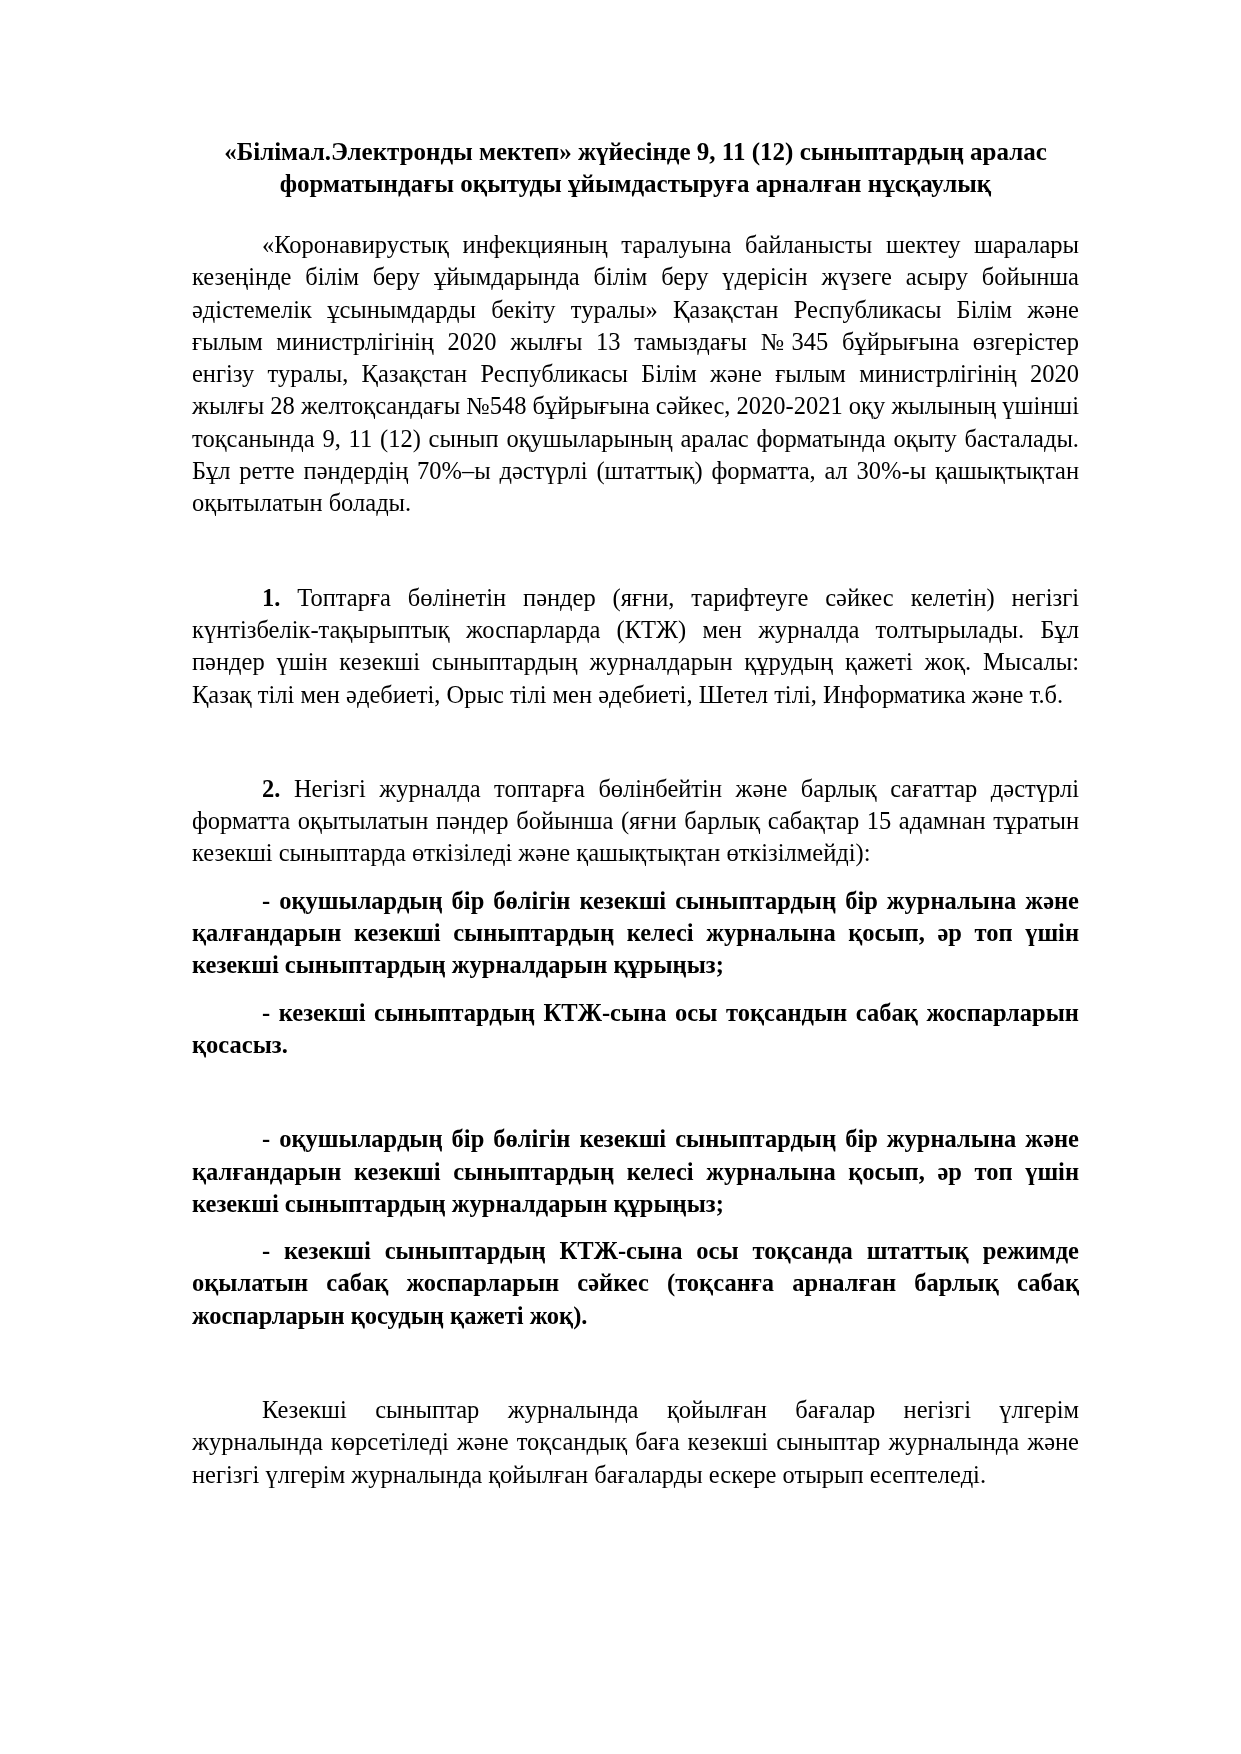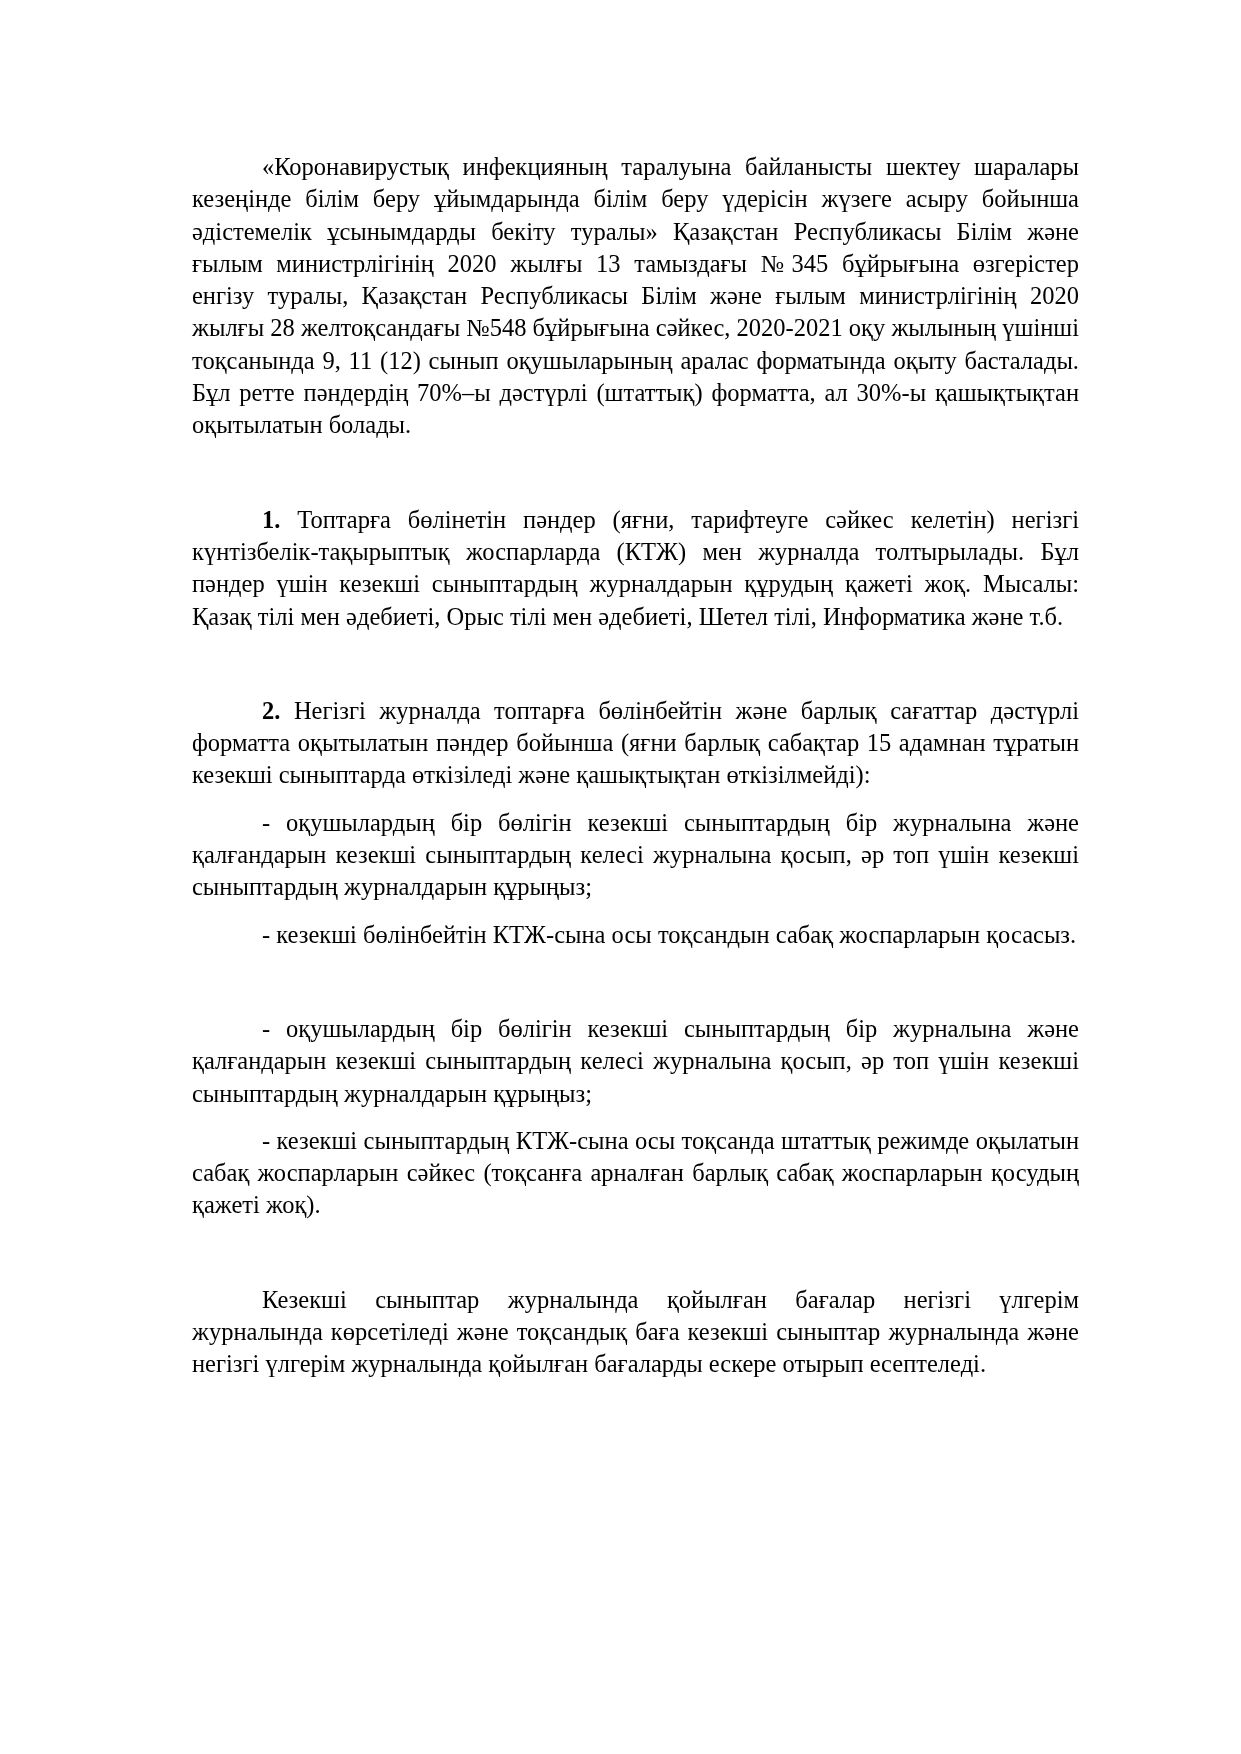--- a/index.html
+++ b/index.html
@@ -8,40 +8,44 @@
     position:absolute; left:177px; top:136px; width:917px;
     font-family:"Liberation Serif", "DejaVu Serif", serif;
     color:#000; font-size:24.5px; line-height:32.3px;
   }
   .title {
     font-weight:bold; text-align:center; font-size:25px; line-height:32px;
     margin:0 0 29px 0;
   }
   .title div { display:block; }
   p { margin:15px; text-align:justify; text-indent:70px; }
-  p.item { text-indent:70px; }
+  p.item { text-indent:70px;font-weight:bold; }
   .gap { height:32px; }
   .num { font-weight:bold; }
 </style>
 </head>
 <body>
 
 <div class="page">
+  <div class="title">
+    <div>«Білімал.Электронды мектеп» жүйесінде 9, 11 (12) сыныптардың аралас</div>
+    <div>форматындағы оқытуды ұйымдастыруға арналған нұсқаулық</div>
+  </div>
 
   <p>«Коронавирустық инфекцияның таралуына байланысты шектеу шаралары кезеңінде білім беру ұйымдарында білім беру үдерісін жүзеге асыру бойынша әдістемелік ұсынымдарды бекіту туралы» Қазақстан Республикасы Білім және ғылым министрлігінің 2020 жылғы 13 тамыздағы №345 бұйрығына өзгерістер енгізу туралы, Қазақстан Республикасы Білім және ғылым министрлігінің 2020 жылғы 28 желтоқсандағы №548 бұйрығына сәйкес, 2020-2021 оқу жылының үшінші тоқсанында 9, 11 (12) сынып оқушыларының аралас форматында оқыту басталады. Бұл ретте пәндердің 70%–ы дәстүрлі (штаттық) форматта, ал 30%-ы қашықтықтан оқытылатын болады.</p>
 
   <div class="gap"></div>
 
   <p><span class="num">1.</span><span> Топтарға бөлінетін пәндер (яғни, тарифтеуге сәйкес келетін) негізгі күнтізбелік-тақырыптық жоспарларда (КТЖ) мен журналда толтырылады. Бұл пәндер үшін кезекші сыныптардың журналдарын құрудың қажеті жоқ. Мысалы: Қазақ тілі мен әдебиеті, Орыс тілі мен әдебиеті, Шетел тілі, Информатика және т.б.</span></p>
 
   <div class="gap"></div>
 
   <p><span class="num">2.</span><span> Негізгі журналда топтарға бөлінбейтін және барлық сағаттар дәстүрлі форматта оқытылатын пәндер бойынша (яғни барлық сабақтар 15 адамнан тұратын кезекші сыныптарда өткізіледі және қашықтықтан өткізілмейді):</span></p>
   <p class="item">- оқушылардың бір бөлігін кезекші сыныптардың бір журналына және қалғандарын кезекші сыныптардың келесі журналына қосып, әр топ үшін кезекші сыныптардың журналдарын құрыңыз;</p>
-  <p class="item">- кезекші бөлінбейтін КТЖ-сына осы тоқсандын сабақ жоспарларын қосасыз.</p>
+  <p class="item">- кезекші сыныптардың КТЖ-сына осы тоқсандын сабақ жоспарларын қосасыз.</p>
 
   <div class="gap"></div>
 
   <p class="item">- оқушылардың бір бөлігін кезекші сыныптардың бір журналына және қалғандарын кезекші сыныптардың келесі журналына қосып, әр топ үшін кезекші сыныптардың журналдарын құрыңыз;</p>
   <p class="item">- кезекші сыныптардың КТЖ-сына осы тоқсанда штаттық режимде оқылатын сабақ жоспарларын сәйкес (тоқсанға арналған барлық сабақ жоспарларын қосудың қажеті жоқ).</p>
 
   <div class="gap"></div>
 
   <p>Кезекші сыныптар журналында қойылған бағалар негізгі үлгерім журналында көрсетіледі және тоқсандық баға кезекші сыныптар журналында және негізгі үлгерім журналында қойылған бағаларды ескере отырып есептеледі.</p>
 </div>

